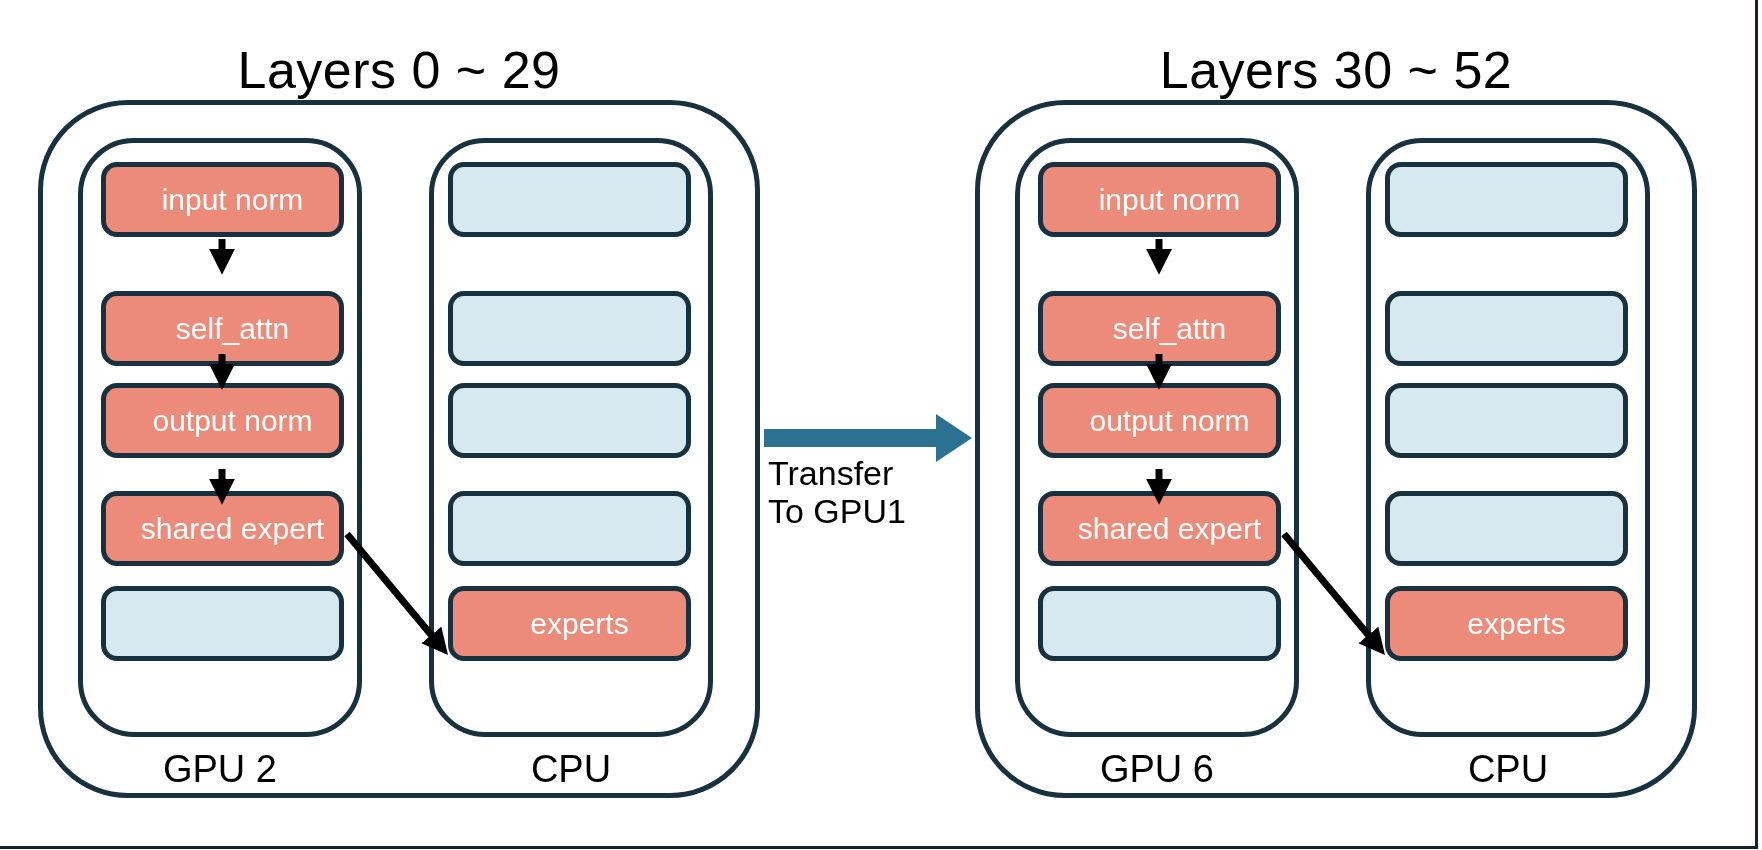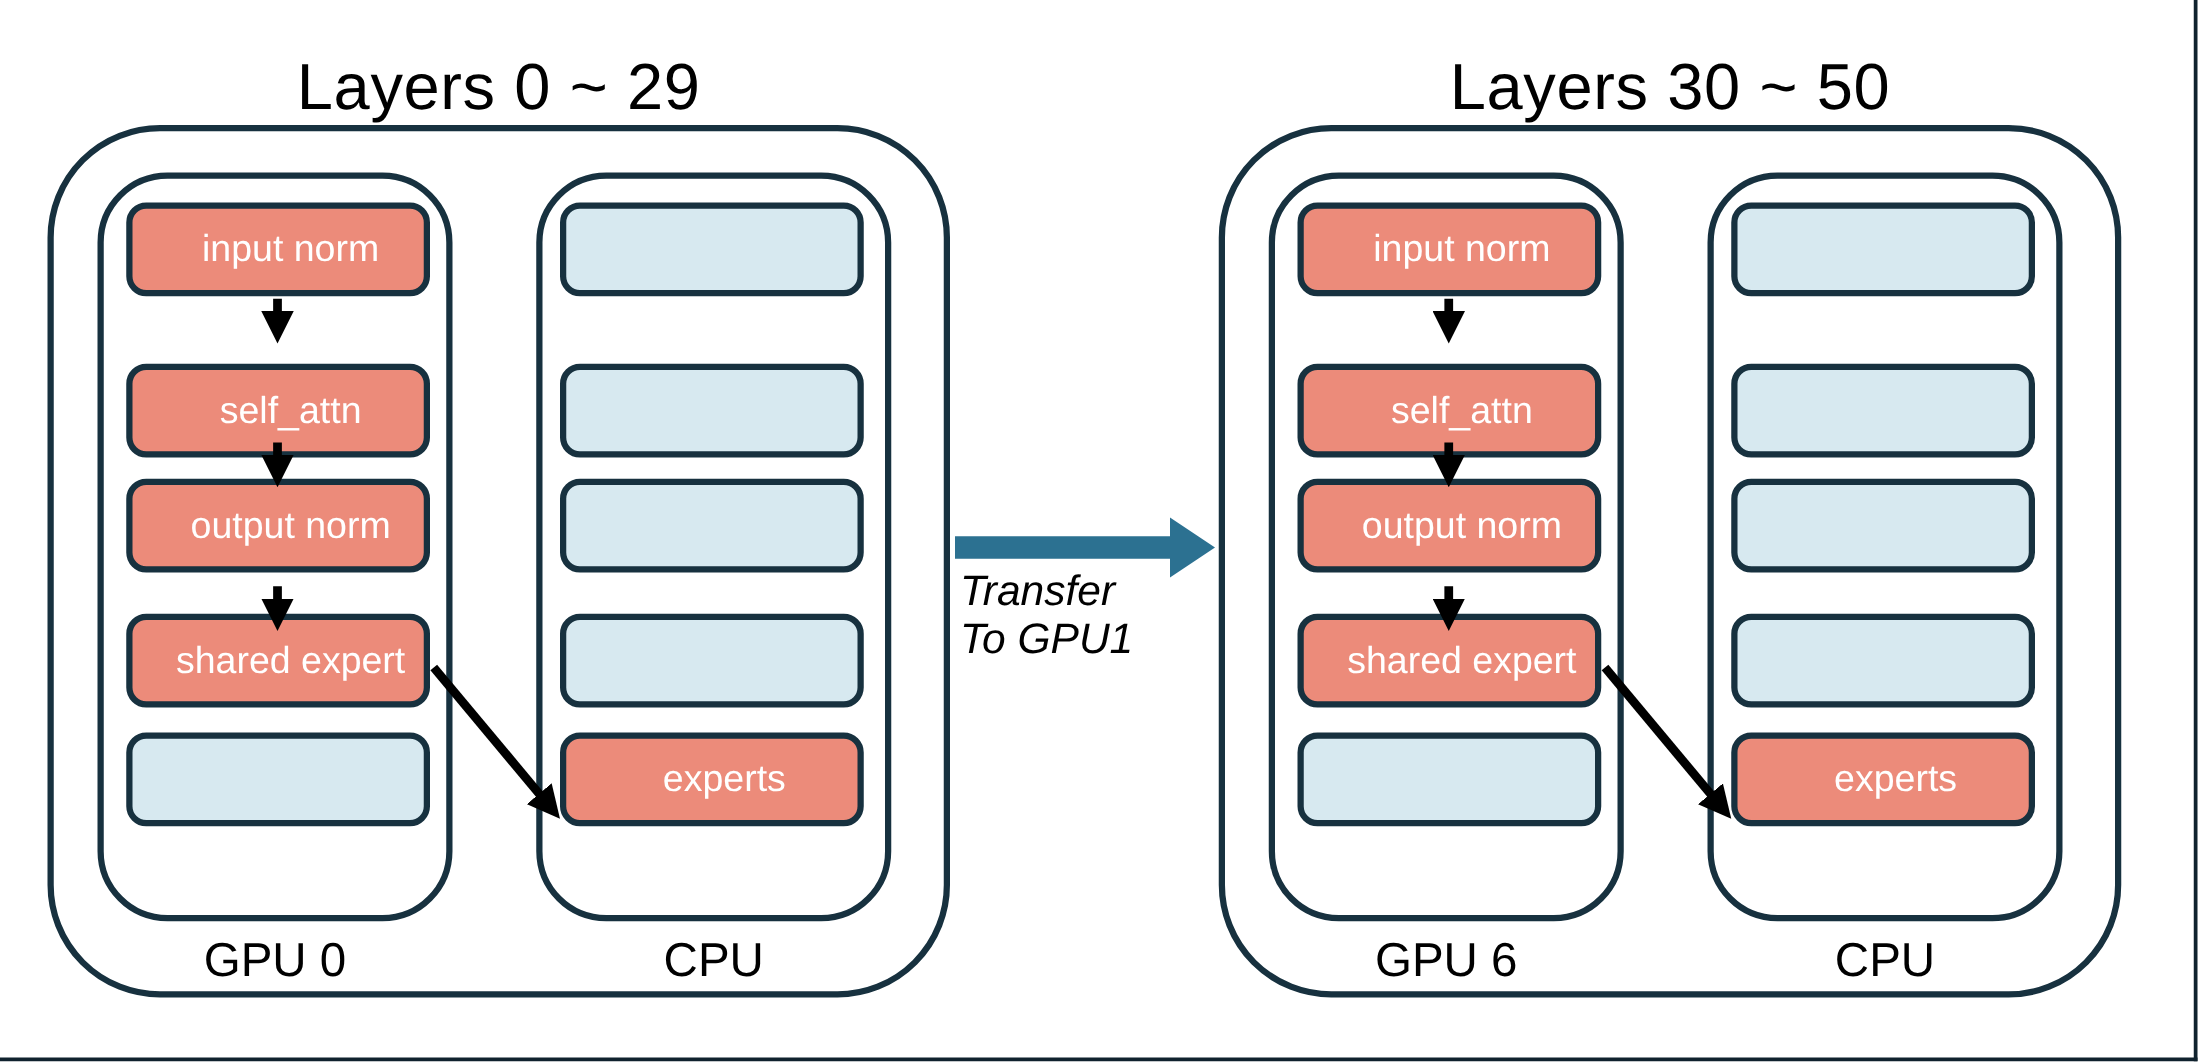--- a/index.html
+++ b/index.html
@@ -40,21 +40,20 @@
   .box.empty{background:var(--slot-fill);}
   .r1{top:162px}.r2{top:291px}.r3{top:383px}.r4{top:491px}.r5{top:586px}
   .gpu-l{left:101px}.cpu-l{left:448px}.gpu-r{left:1038px}.cpu-r{left:1385px}
   .col-label{
     position:absolute;top:748px;width:284px;text-align:center;
     font-size:38px;color:var(--text-dark);
   }
   .transfer-text{
     position:absolute;left:768px;top:454px;font-size:34px;line-height:38px;
     color:var(--text-dark);
-    font-style:italic;
   }
   .connector-layer{position:absolute;left:0;top:0;pointer-events:none;}
   .edge-bottom{
     position:absolute;left:0;top:846px;width:1758px;height:3px;
     background:var(--edge);
   }
   .edge-right{
     position:absolute;left:1755px;top:0;width:3px;height:849px;
     background:var(--edge);
   }
@@ -75,24 +74,24 @@
   <div class="box module gpu-l r3">output norm</div>
   <div class="box module gpu-l r4">shared expert</div>
   <div class="box empty gpu-l r5"></div>
 
   <div class="box empty cpu-l r1"></div>
   <div class="box empty cpu-l r2"></div>
   <div class="box empty cpu-l r3"></div>
   <div class="box empty cpu-l r4"></div>
   <div class="box module cpu-l r5">experts</div>
 
-  <div class="col-label" style="left:78px">GPU 0</div>
+  <div class="col-label" style="left:78px">GPU 2</div>
   <div class="col-label" style="left:429px">CPU</div>
 
-  <div class="title" style="left:975px">Layers 30 ~ 50</div>
+  <div class="title" style="left:975px">Layers 30 ~ 52</div>
   <div class="outer" style="left:975px"></div>
 
   <div class="col" style="left:1015px"></div>
   <div class="col" style="left:1366px"></div>
 
   <div class="box module gpu-r r1">input norm</div>
   <div class="box module gpu-r r2">self_attn</div>
   <div class="box module gpu-r r3">output norm</div>
   <div class="box module gpu-r r4">shared expert</div>
   <div class="box empty gpu-r r5"></div>

